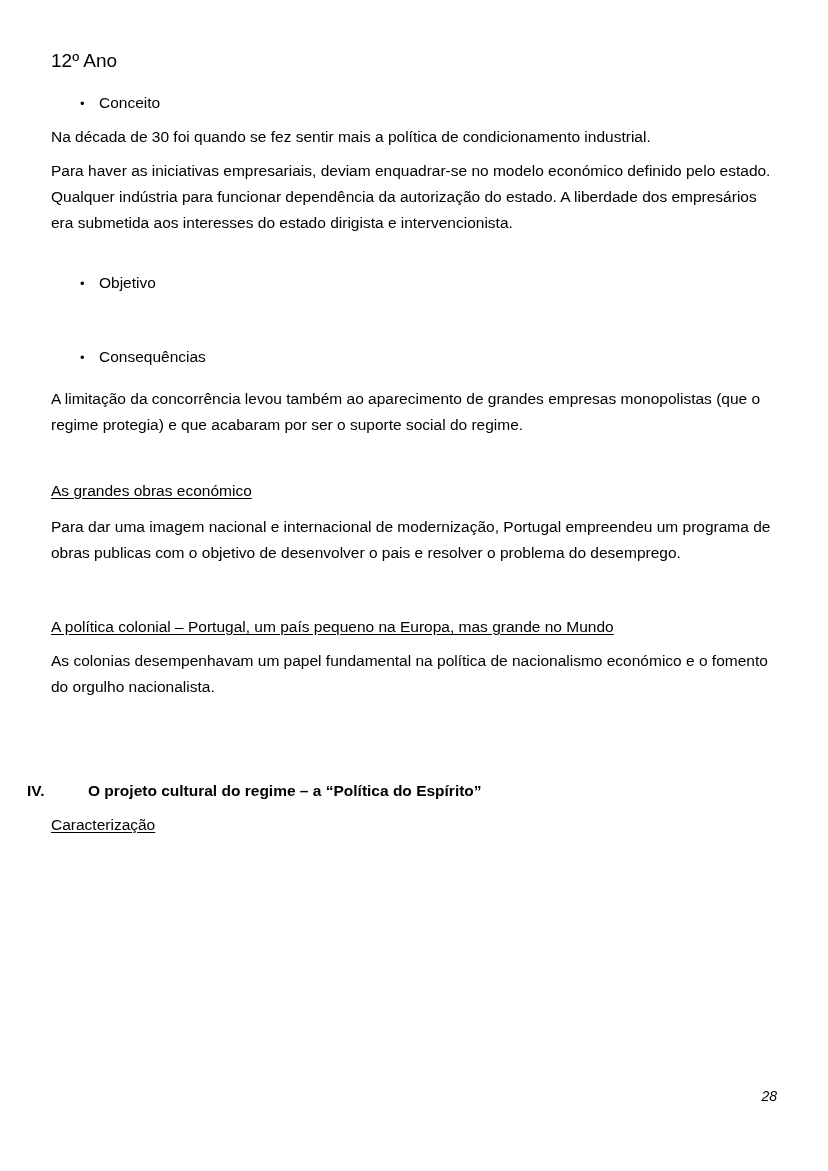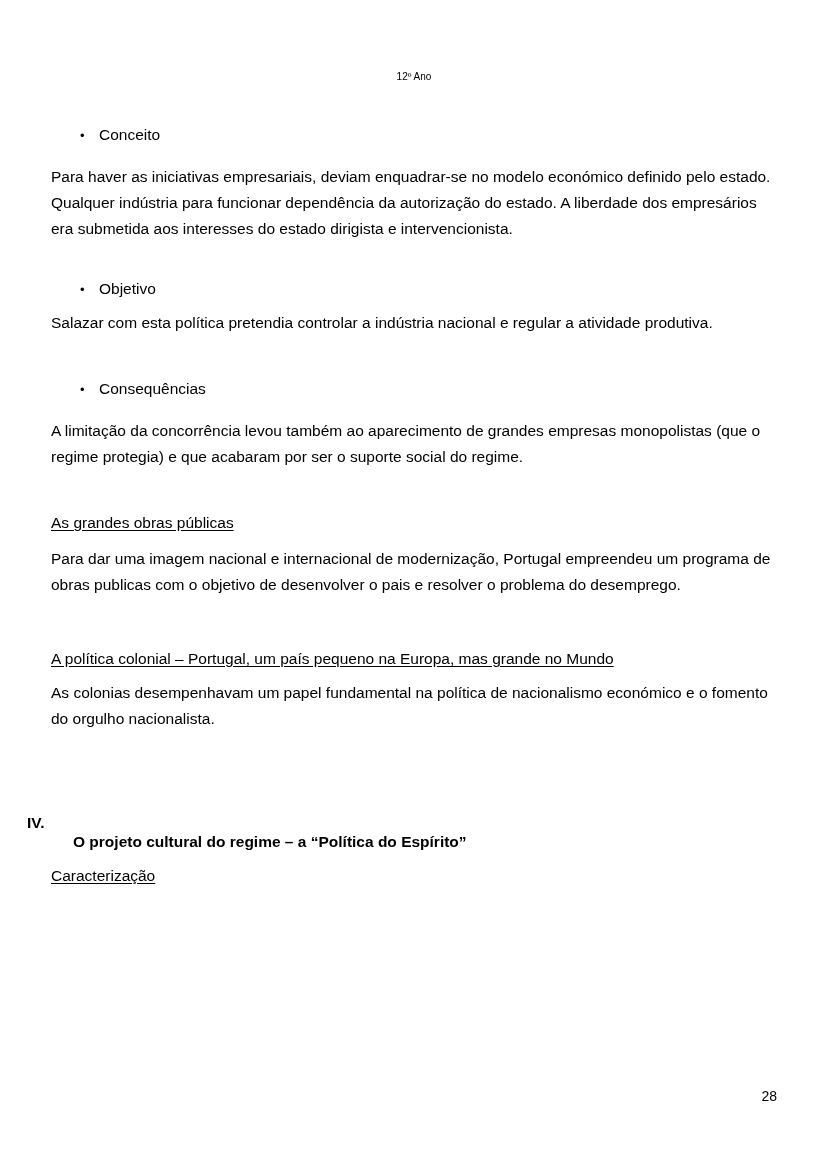--- a/index.html
+++ b/index.html
@@ -21,24 +21,23 @@
   }
   .content {
     position: absolute;
     left: 51px;
     top: 0;
     width: 726px;
   }
 
   
   .doc-title {
-    text-align: center;
-    font-size: 10px;
+    font-size: 19px;
     line-height: 26px;
-    margin: 16px;
+    margin: 0;
   }
   .title-1 { padding-top: 48px; }
   .title-2 { padding-top: 13px; }
 
   
   .bullet-row {
     display: flex;
     align-items: baseline;
     margin: 0;
     padding: 0;
@@ -79,90 +78,91 @@
 
   
   .roman-head {
     position: relative;
     margin: 0;
     font-size: 15.5px;
     line-height: 26px;
     font-weight: bold;
     left: -24px;
     display: flex;
+    gap: 15px;
   }
   .roman-num {
     flex: 0 0 46px;
   }
   .roman-text {
     flex: 1 1 auto;
-    margin-top: 19px;
   }
   .sp-7  { height: 7px; }
   .sp-8  { height: 8px; }
   .sp-10 { height: 10px; }
   .sp-16 { height: 16px; }
   .sp-22 { height: 22px; }
   .sp-34 { height: 34px; }
   .sp-40 { height: 40px; }
 
   
   .page-number {
     position: absolute;
     right: 51px;
     top: 1086px;
     font-size: 14px;
     line-height: 20px;
     text-align: right;
+    font-style: italic;
   }
 </style>
 </head>
 <body>
 
 <div class="page">
   <div class="content">
 
     <div class="doc-title title-1">12º Ano</div>
 
     <div class="sp-16"></div>
 
     <div class="bullet-row">
       <span class="bullet-glyph">•</span>
       <span class="bullet-label">Conceito</span>
     </div>
 
     <div class="sp-7"></div>
+    <p class="body-par">Na década de 30 foi quando se fez sentir mais a política de condicionamento industrial.</p>
     <div class="sp-8"></div>
     <p class="body-par">Para haver as iniciativas empresariais, deviam enquadrar-se no modelo económico definido pelo estado. Qualquer indústria para funcionar dependência da autorização do estado. A liberdade dos empresários era submetida aos interesses do estado dirigista e intervencionista.</p>
 
     <div class="sp-34"></div>
 
     <div class="bullet-row">
       <span class="bullet-glyph">•</span>
       <span class="bullet-label">Objetivo</span>
     </div>
 
     <div class="sp-7"></div>
-    <p class="body-par">Salazar com esta política pretendia controlar a indústria nacional e regular a atividade produtiva.</p>
 
     <div class="sp-40"></div>
 
     <div class="bullet-row">
       <span class="bullet-glyph">•</span>
       <span class="bullet-label">Consequências</span>
     </div>
 
     <div class="sp-7"></div>
     <div class="sp-8"></div>
     <p class="body-par">A limitação da concorrência levou também ao aparecimento de grandes empresas monopolistas (que o regime protegia) e que acabaram por ser o suporte social do regime.</p>
 
     <div class="sp-40"></div>
 
     <div class="underline-head">
-      <span class="u">As grandes obras públicas</span>
+      <span class="u">As grandes obras económico</span>
     </div>
 
     <div class="sp-10"></div>
     <p class="body-par">Para dar uma imagem nacional e internacional de modernização, Portugal empreendeu um programa de obras publicas com o objetivo de desenvolver o pais e resolver o problema do desemprego.</p>
     <div class="sp-8"></div>
 
     <div class="sp-40"></div>
 
     <div class="underline-head">
       <span class="u">A política colonial – Portugal, um país pequeno na Europa, mas grande no Mundo</span>

